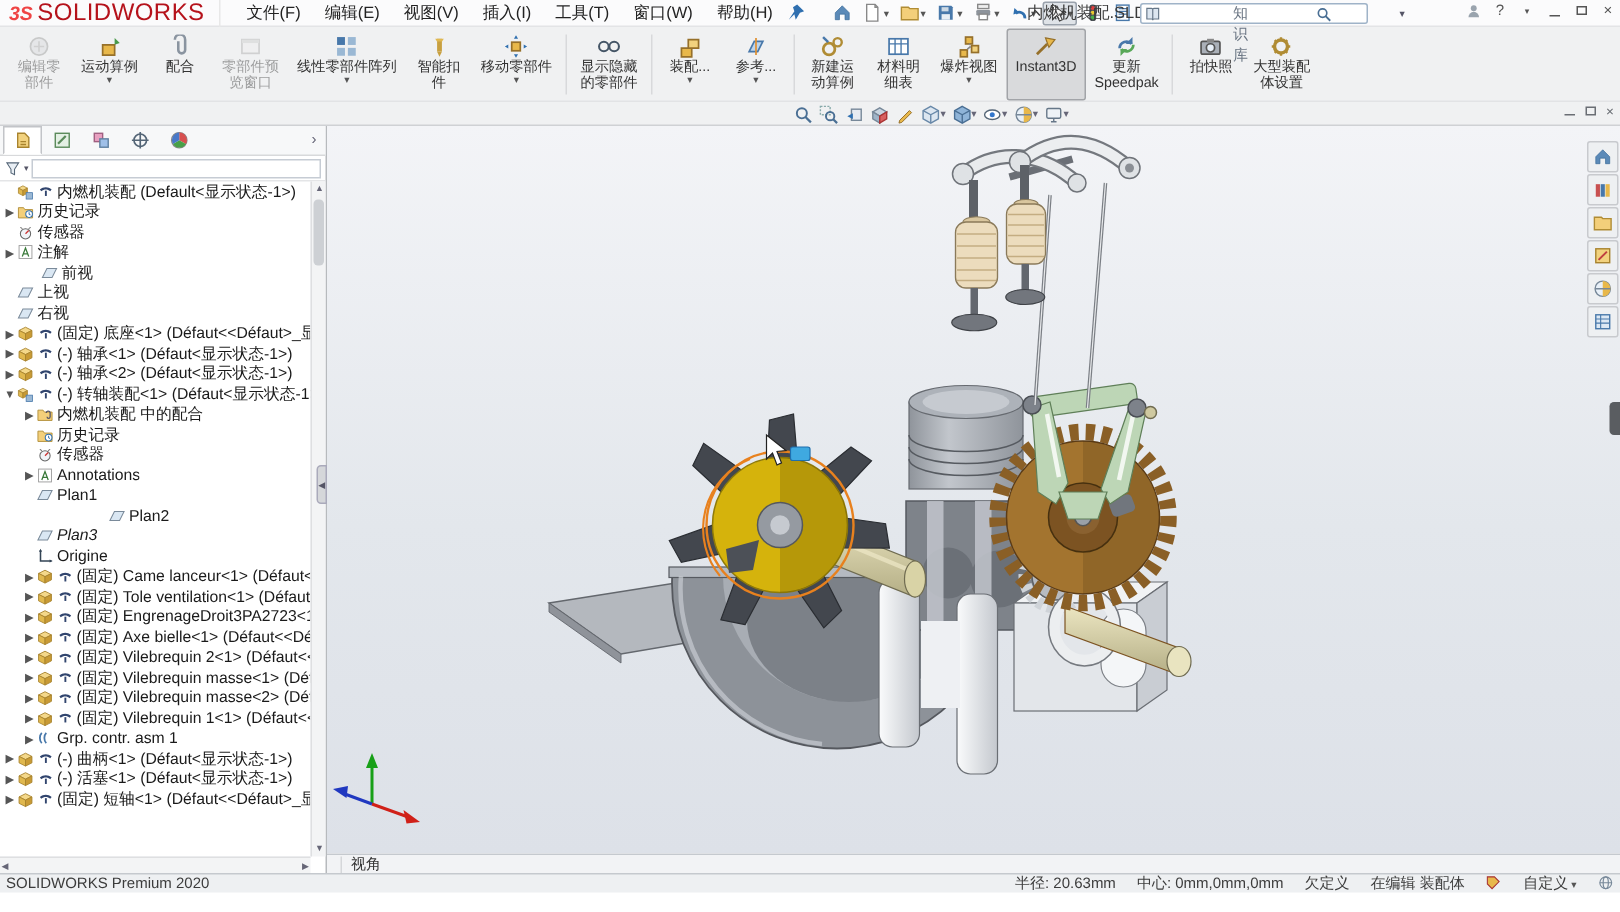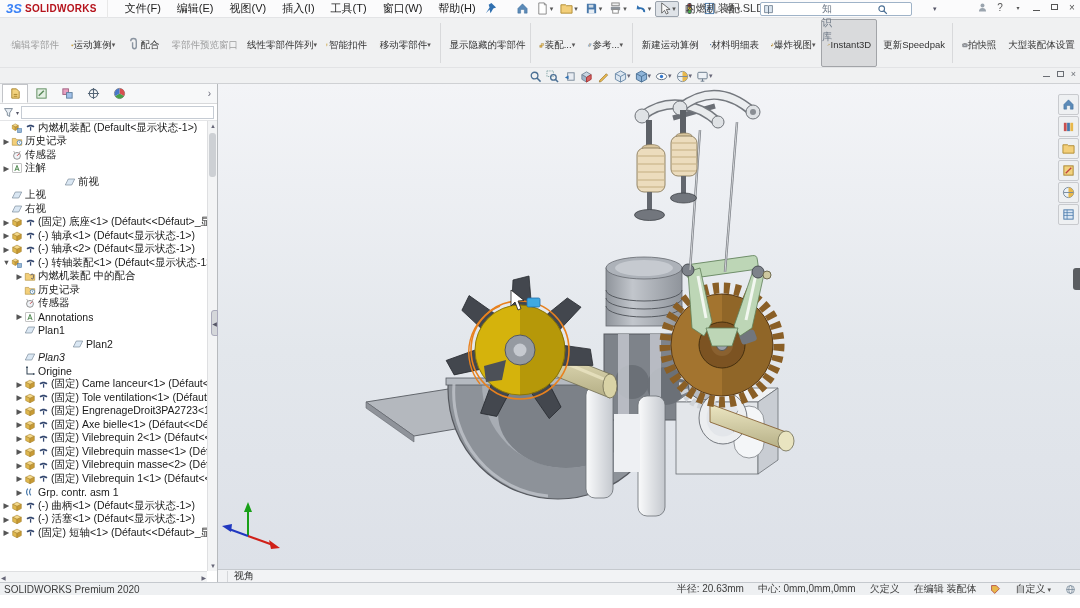--- a/index.html
+++ b/index.html
@@ -2,40 +2,40 @@
 <html><head>
 <meta charset="utf-8">
 <style>
   html,body{margin:0;padding:0;background:#888;}
   *{box-sizing:border-box;font-family:"Liberation Sans","DejaVu Sans",sans-serif;}
   #win{position:relative;width:1080px;height:608px;background:#fff;overflow:hidden;font-size:11px;color:#333;}
 
   
   .titlebar{position:relative;height:18px;background:#fbfbfc;border-bottom:1px solid #e3e4e6;display:flex;align-items:center;}
   .logo{display:flex;align-items:center;height:18px;padding:0 10px 0 6px;border-right:1px solid #e8e8e8;}
-  .logo .mark{font-style:italic;font-weight:bold;color:#3b82f6;font-size:13px;margin-right:3px;}
-  .logo .name{font-weight:bold;color:#b5121b;font-size:10px;letter-spacing:.3px;}
+  .logo .mark{font-style:italic;font-weight:bold;color:#ef4444;font-size:13px;margin-right:3px;}
+  .logo .name{font-weight:normal;color:#b5121b;font-size:16px;letter-spacing:.3px;}
   .menus{display:flex;align-items:center;margin-left:10px;gap:2px;}
   .menu-item{padding:1px 7px;color:#222;cursor:default;}
   .pin{width:16px;text-align:center;}
   .qat{display:flex;align-items:center;margin-left:14px;gap:1px;}
   .qat-btn{display:flex;align-items:center;padding:0 2px;height:16px;border:1px solid transparent;border-radius:2px;}
   .qat-btn.active{background:#dfe3e8;border-color:#9aa2ac;}
   .qat-btn .caret{font-size:7px;color:#555;margin-left:1px;}
   .doc-title{position:absolute;left:620px;width:240px;text-align:center;color:#3a3a3a;font-size:11px;}
   .kb-search{position:absolute;right:168px;top:2px;width:152px;height:14px;border:1px solid #9fb3c8;background:#fff;display:flex;align-items:center;padding:0 2px;border-radius:2px;gap:45px;}
   .kb-search .ph{flex:1;color:#6b7684;font-size:10px;margin-left:3px;}
   .tb-right{position:absolute;right:2px;top:1px;display:flex;align-items:center;gap:6px;color:#555;}
   .wc{width:12px;height:12px;display:flex;align-items:center;justify-content:center;font-size:10px;color:#555;}
   .wc .restore{width:7px;height:6px;border:1px solid #555;}
   .wc .minim{width:7px;border-top:1px solid #555;margin-top:6px;}
 
   
   .ribbon{height:50px;background:#f0f1f2;border-bottom:1px solid #e2e3e5;display:flex;align-items:stretch;padding:1px 2px 0 4px;}
-  .rbtn{display:flex;align-items:center;justify-content:flex-start;padding:3px 5px 0 5px;min-width:44px;border:1px solid transparent;border-radius:2px;}
+  .rbtn{display:flex;flex-direction:column;align-items:center;justify-content:flex-start;padding:3px 5px 0 5px;min-width:44px;border:1px solid transparent;border-radius:2px;}
   .rbtn .rlab{font-size:9.5px;line-height:11px;color:#333;text-align:center;white-space:nowrap;}
   .rbtn .caret{font-size:7px;color:#555;line-height:7px;}
   .rbtn.disabled{opacity:.45;}
   .rbtn.active{background:#d9dadc;border-color:#a2a4a8;}
   .rsep{width:1px;background:#d8d9db;margin:4px 3px;}
 
   
   .tabrow{position:relative;height:16px;background:#f0f1f2;border-bottom:1px solid #cfd1d4;display:flex;align-items:flex-end;}
   .rtabs{display:flex;height:16px;margin-left:2px;}
   .rtab{padding:1px 10px;font-size:10.5px;color:#444;border:1px solid transparent;border-bottom:none;}
@@ -516,21 +516,21 @@
             <span class="tlabel">传感器</span>
           </div>
           <div class="trow" style="padding-left: 2px;">
             <span class="arrow">▶</span>
             <svg class="ic" width="12" height="12" viewBox="0 0 14 14">
               <rect x="2" y="2" width="10" height="10" fill="#fff" stroke="#999" stroke-width=".7"></rect>
               <path d="M4.5 10.5 7 4l2.5 6.5M5.5 8.5h3" stroke="#3a7a3a" fill="none" stroke-width="1"></path>
             </svg>
             <span class="tlabel">注解</span>
           </div>
-          <div class="trow" style="padding-left: 18px; margin-left: 37px;">
+          <div class="trow" style="padding-left: 18px;">
             <span class="arrow"></span>
             <svg class="ic" width="12" height="12" viewBox="0 0 14 14">
               <path d="M1.5 10.5 5 3.5h7.5L9 10.5z" fill="rgba(150,185,220,.35)" stroke="#7a8a9a" stroke-width=".8"></path>
             </svg>
             <span class="tlabel">前视</span>
           </div>
           <div class="trow" style="padding-left: 2px;">
             <span class="arrow"></span>
             <svg class="ic" width="12" height="12" viewBox="0 0 14 14">
               <path d="M1.5 10.5 5 3.5h7.5L9 10.5z" fill="rgba(150,185,220,.35)" stroke="#7a8a9a" stroke-width=".8"></path>

